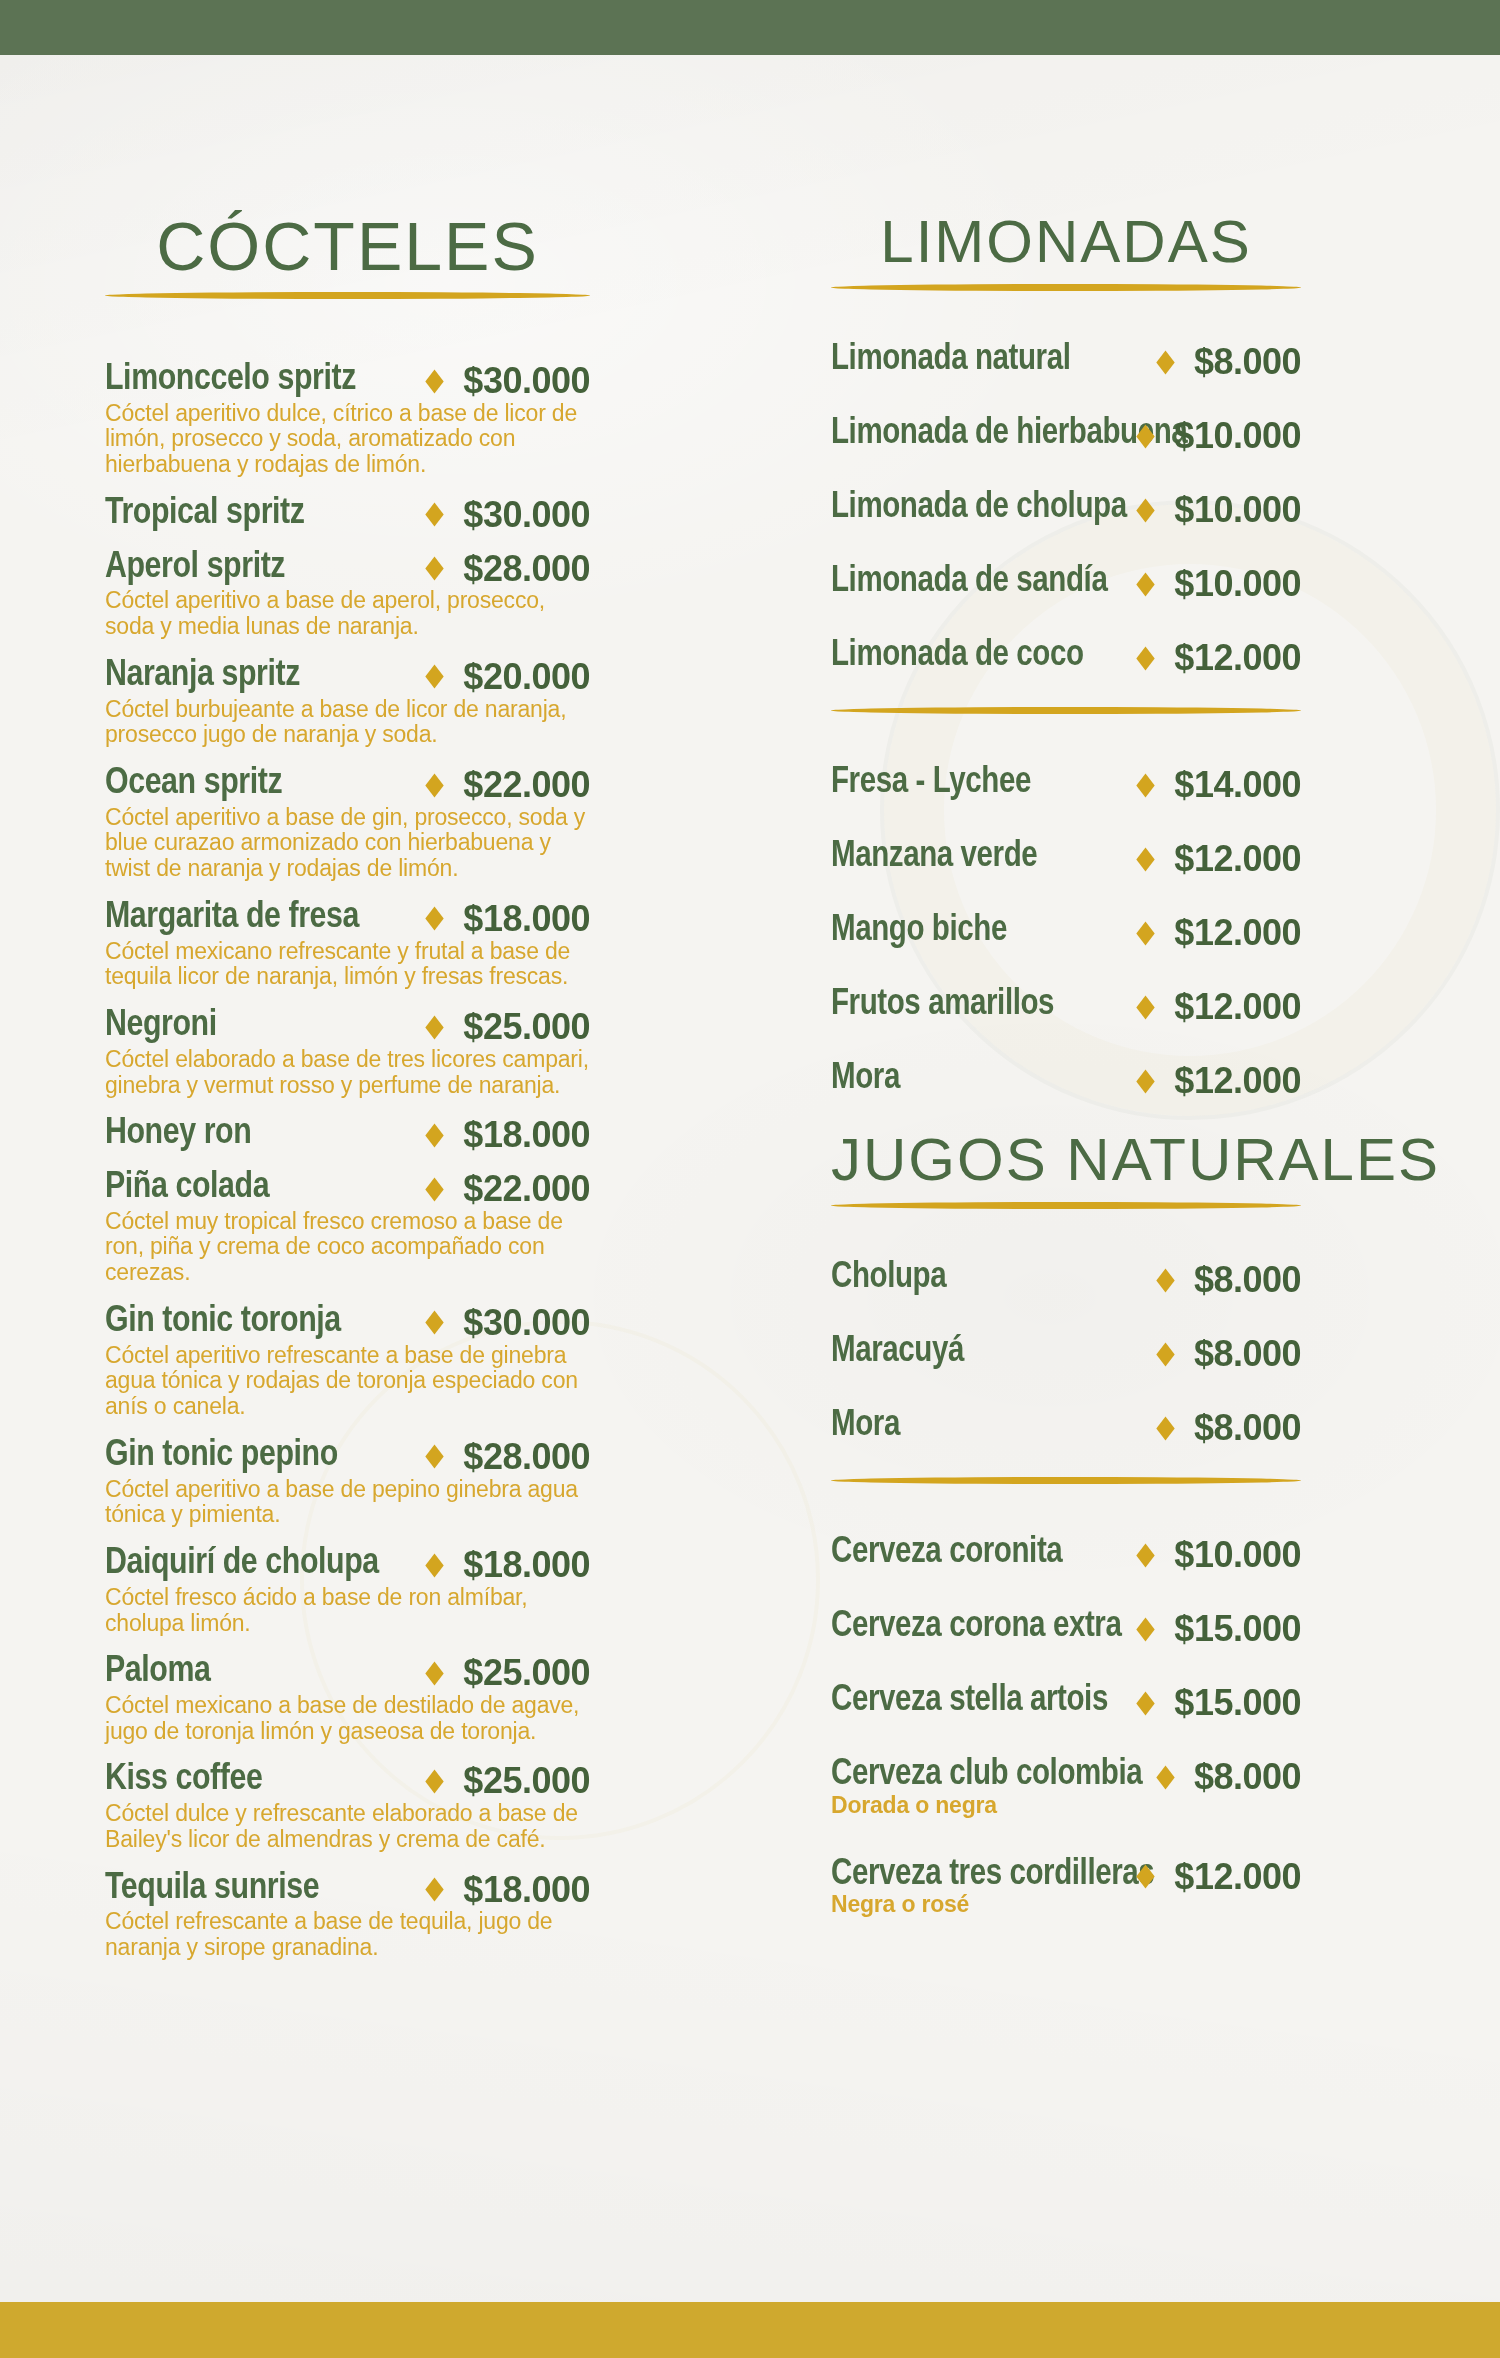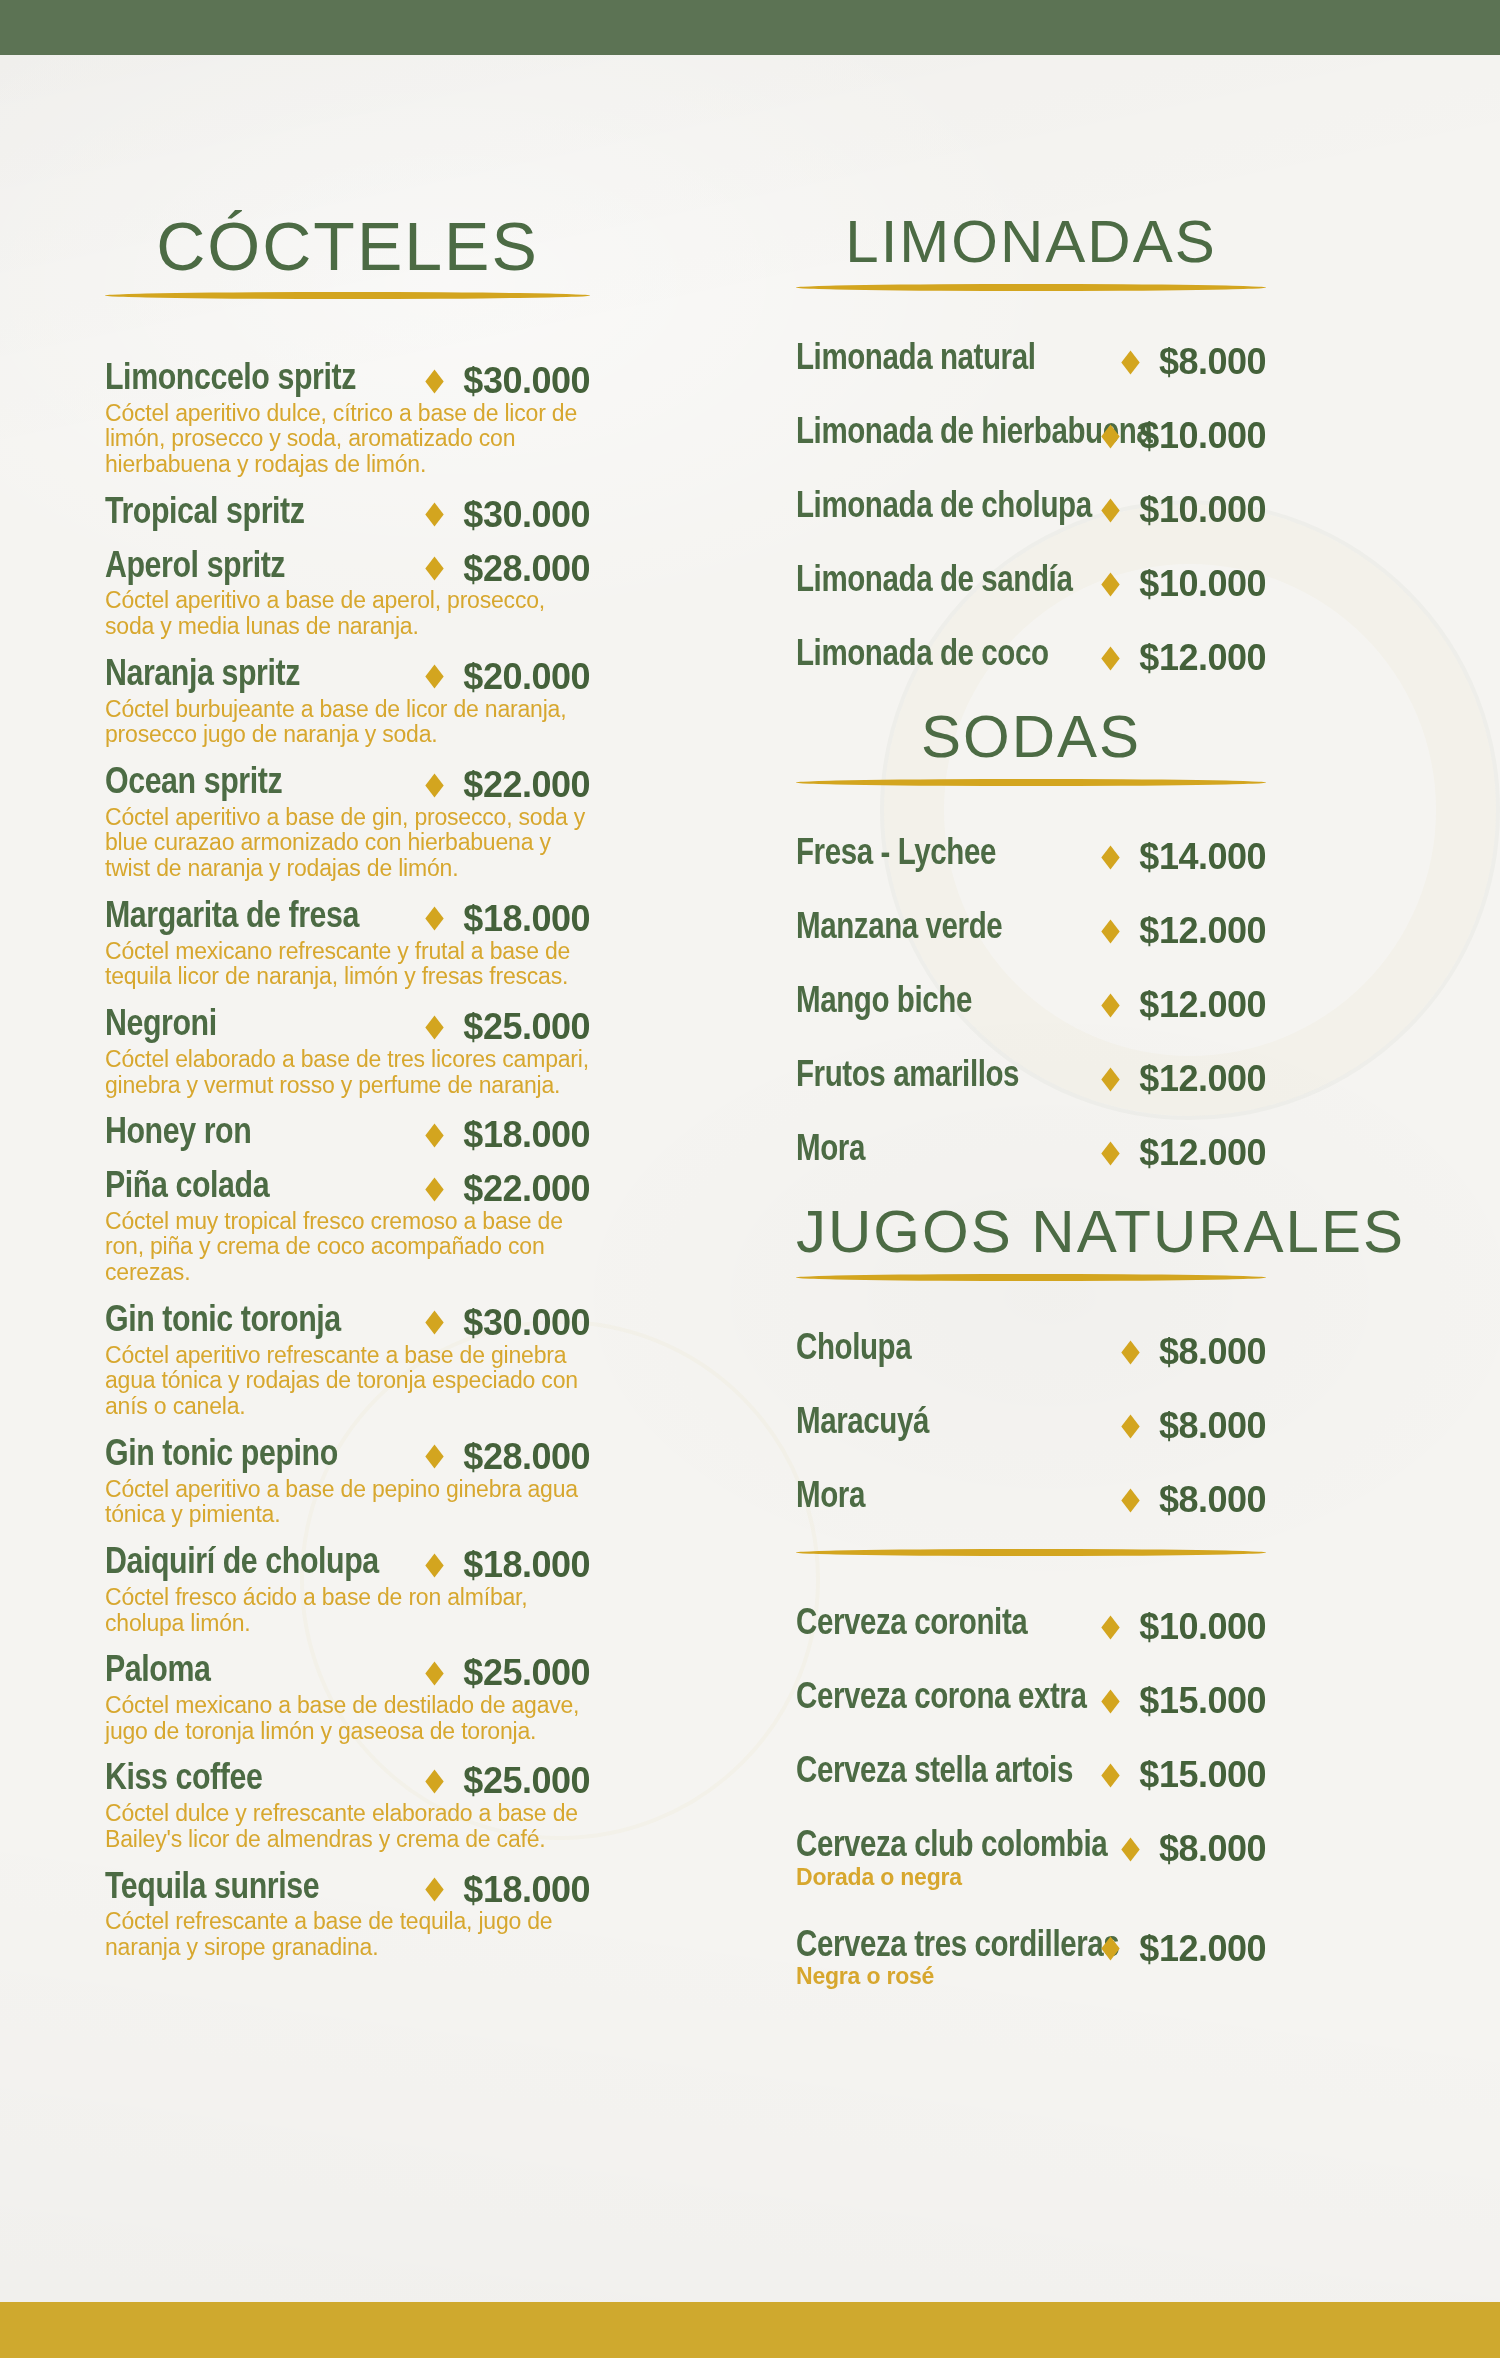--- a/index.html
+++ b/index.html
@@ -27,21 +27,21 @@
       radial-gradient(700px 420px at 70% 55%, rgba(0,0,0,0.015), rgba(0,0,0,0) 75%);
   }
   .topbar{position:absolute;top:0;left:0;right:0;height:55px;background:var(--top_bar);}
   .bottombar{position:absolute;bottom:0;left:0;right:0;height:56px;background:var(--bottom_bar);}
   .wm{position:absolute;border-radius:50%;pointer-events:none;}
   .wm1{left:880px;top:500px;width:620px;height:620px;border:4px solid rgba(120,140,110,0.05);
        box-shadow:inset 0 0 0 60px rgba(205,166,45,0.03);}
   .wm2{left:300px;top:1320px;width:520px;height:520px;border:4px solid rgba(205,166,45,0.04);}
 
   .col-left{position:absolute;left:105px;top:212px;width:485px;}
-  .col-right{position:absolute;left:796px;top:212px;width:470px;}
+  .col-right{position:absolute;left:831px;top:212px;width:470px;}
 
   .shead{
     margin:0;color:var(--green);text-align:center;font-weight:400;
     font-family:Liberation Sans, sans-serif;letter-spacing:2px;
   }
   h1.shead{font-size:68px;line-height:1;}
   h2.shead{font-size:60px;line-height:1;white-space:nowrap;}
   .swoosh{height:7px;width:100%;margin:12px auto 0;border-radius:50%;background:var(--gold_accent);}
   .col-left > .swoosh{margin-bottom:58px;}
   .sect .swoosh{margin-bottom:46px;}
@@ -259,21 +259,20 @@
         <div class="srow">
           <h3 class="iname"><span class="cond">Limonada de coco</span></h3>
           <div class="price">
             <span class="dia"></span>
             <span class="pval">$12.000</span>
           </div>
         </div>
       </div>
     </section>
     <section class="sect">
-      <h2 class="shead">SODAS</h2>
       <div class="swoosh"></div>
       <div class="rows">
         <div class="srow">
           <h3 class="iname"><span class="cond">Fresa - Lychee</span></h3>
           <div class="price">
             <span class="dia"></span>
             <span class="pval">$14.000</span>
           </div>
         </div>
         <div class="srow">

